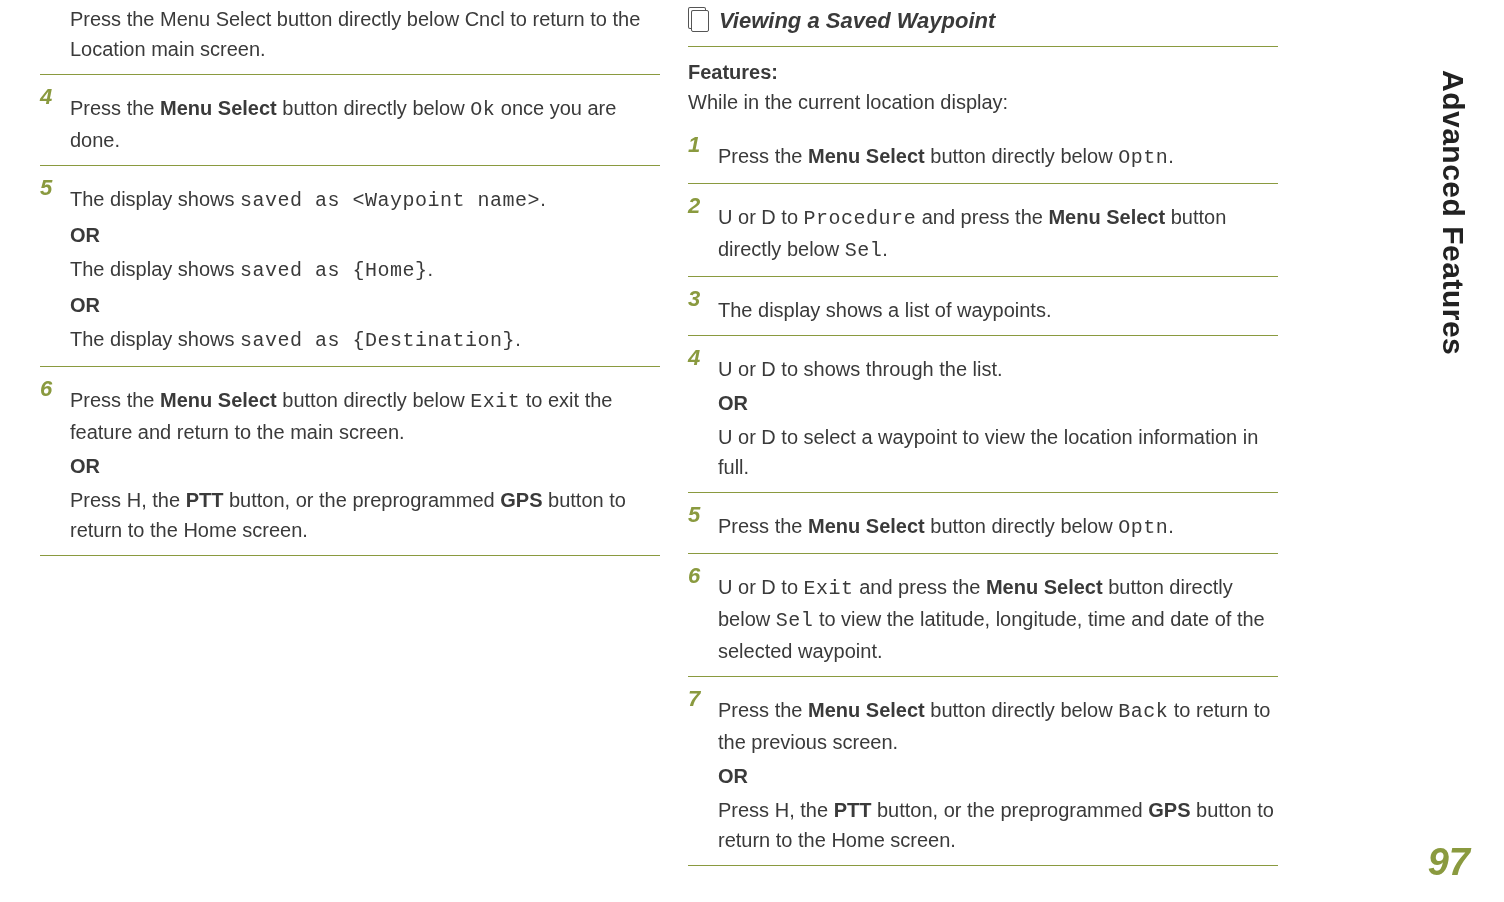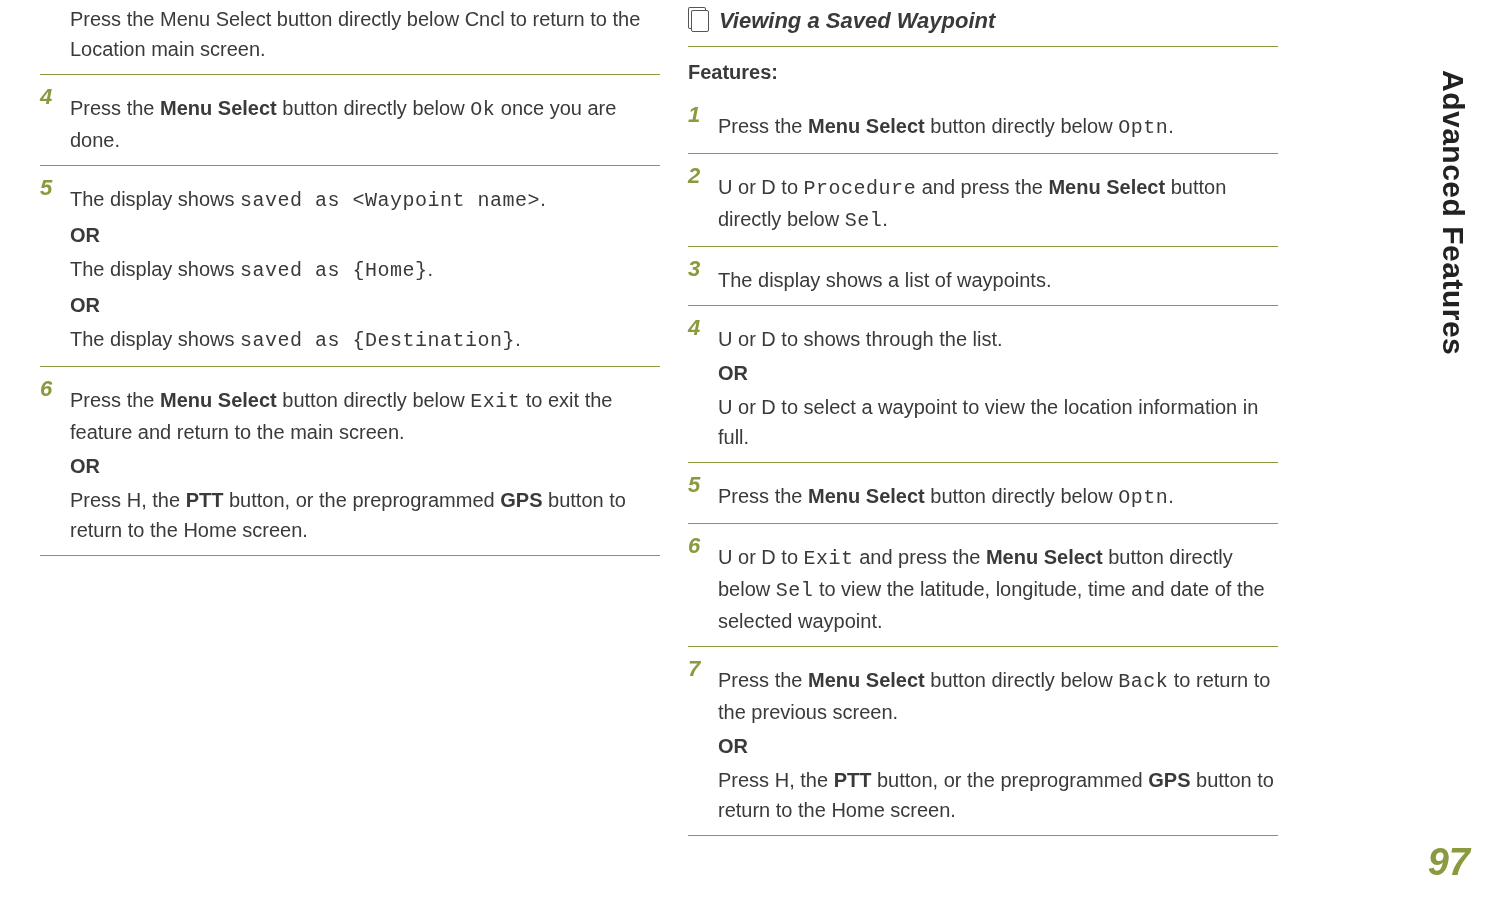--- a/index.html
+++ b/index.html
@@ -142,20 +142,21 @@
 
   <div class="col right-col">
 
     <div class="heading-row">
       <span class="doc-icon"></span>
       <span class="htext">Viewing a Saved Waypoint</span>
     </div>
 
     <div class="proc">
       <span class="bold">Features:</span><br>
+      <span>While in the current location display:</span>
     </div>
 
     <div class="step">
       <div class="stepnum">1</div>
       <div class="steptext">
         <span>Press the </span><span class="bold">Menu Select</span><span> button directly below </span><span class="mono">Optn</span><span>.</span>
       </div>
     </div>
 
     <div class="step">

